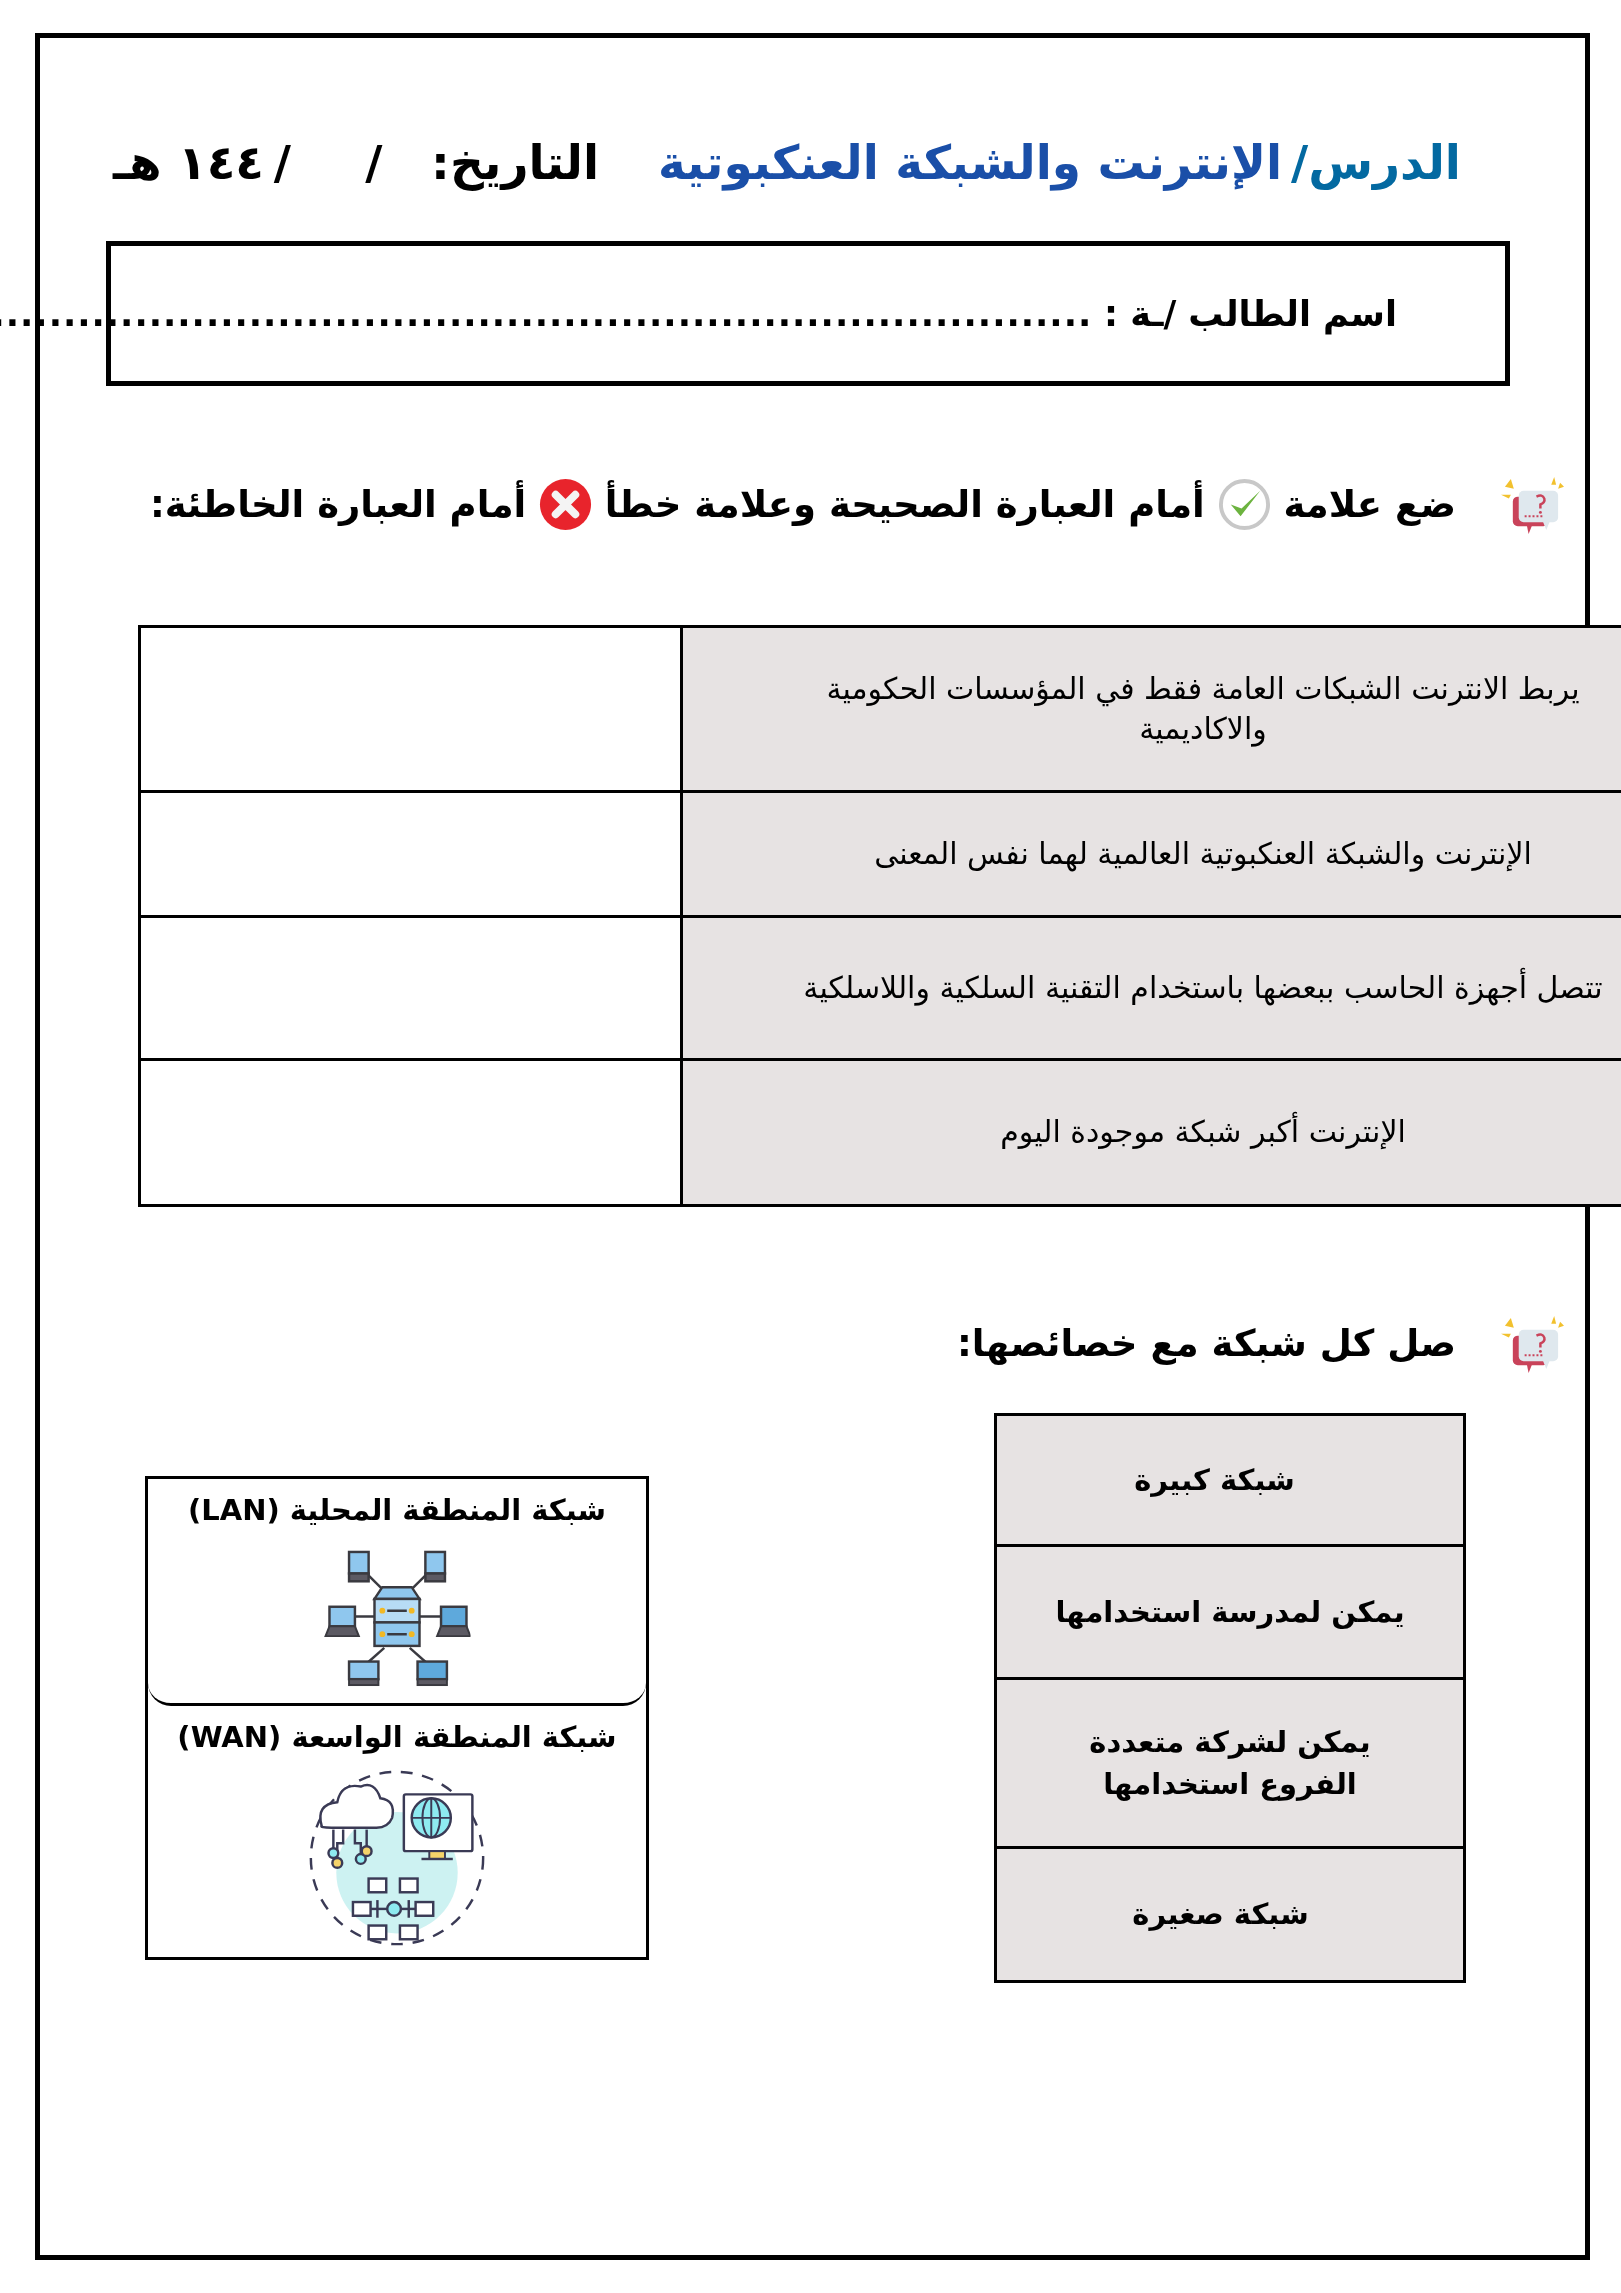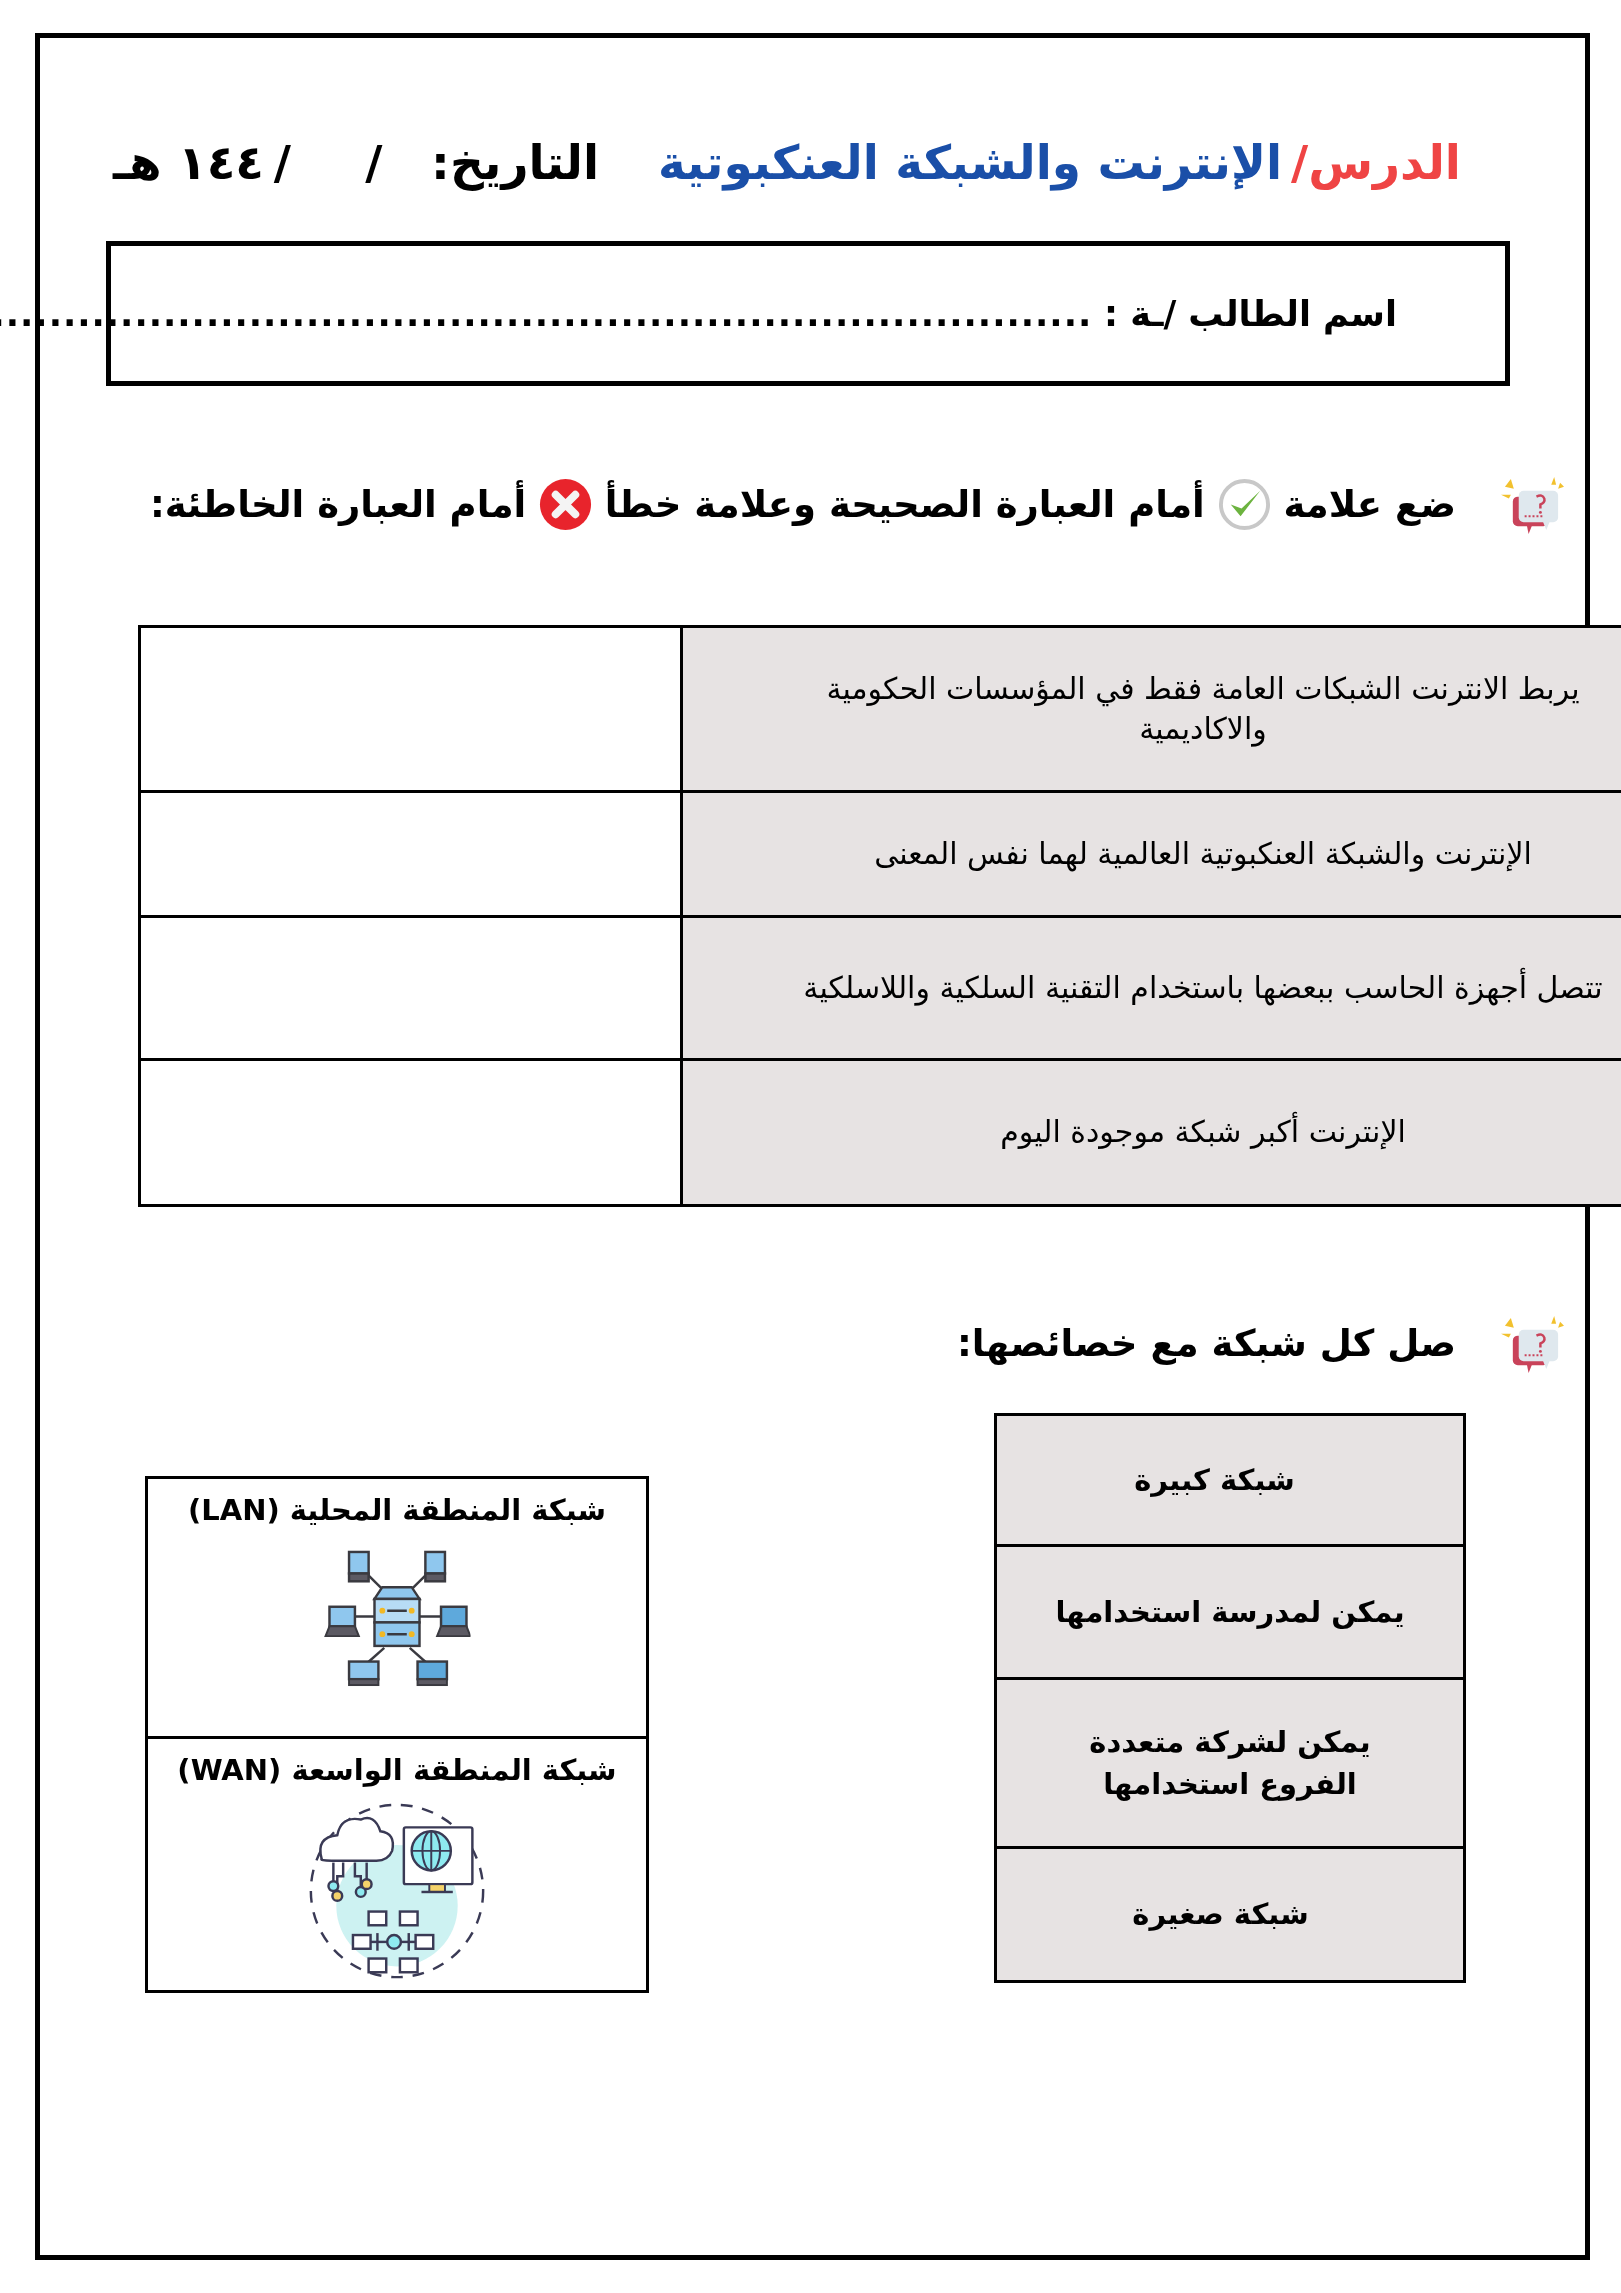--- a/index.html
+++ b/index.html
@@ -10,21 +10,21 @@
     position: absolute; left: 35px; top: 33px; width: 1555px; height: 2227px;
     border: 5.9px solid #000;
   }
 
   
   .header {
     position: absolute; left: 167px; top: 118px; width: 1294px; height: 88px;
     direction: rtl; display: flex; align-items: center; white-space: nowrap;
     font-weight: bold; font-size: 47px;
   }
-  .header .lesson-label { color: #ef4444; }
+  .header .lesson-label { color: #0369a1; }
   .header .lesson-title { color: #1a4fa8; margin-right: 9px; }
   .header .date-label { color: #000; margin-right: 59px; }
   .header .date-slots { color: #000; margin-right: 19.6px; letter-spacing: 29px; }
   .header .year { color: #000; margin-right: 9.8px; }
 
   
   .name-box {
     position: absolute; left: 106px; top: 241px; width: 1404px; height: 145px;
     border: 5.9px solid #000;
     direction: rtl; display: flex; align-items: center; padding-right: 108px;
@@ -78,21 +78,21 @@
   .char-item.c3 { height: 169px; }
   .char-item.c4 { height: 131px; padding-left: 20px; }
 
   
   .nets {
     position: absolute; left: 145px; top: 1476px; width: 504px;
     border: 3.9px solid #000;
   }
   .net-card { background: #fff; border-bottom: 3.9px solid #000; position: relative; }
   .net-card:last-child { border-bottom: none; }
-  .net-card.lan { height: 260px; }
+  .net-card.lan { height: 227px; border-radius: 23px; }
   .net-card.wan { height: 251px; }
   .net-title {
     direction: rtl; text-align: center; font-weight: bold; font-size: 29px;
     padding-top: 13.7px; white-space: nowrap;
   }
   .net-illus { position: absolute; left: 50%; transform: translateX(-50%); }
   .lan .net-illus { top: 71px; width: 147px; height: 137px; }
   .wan .net-illus { top: 59px; width: 186px; height: 186px; }
 </style>
 </head>

